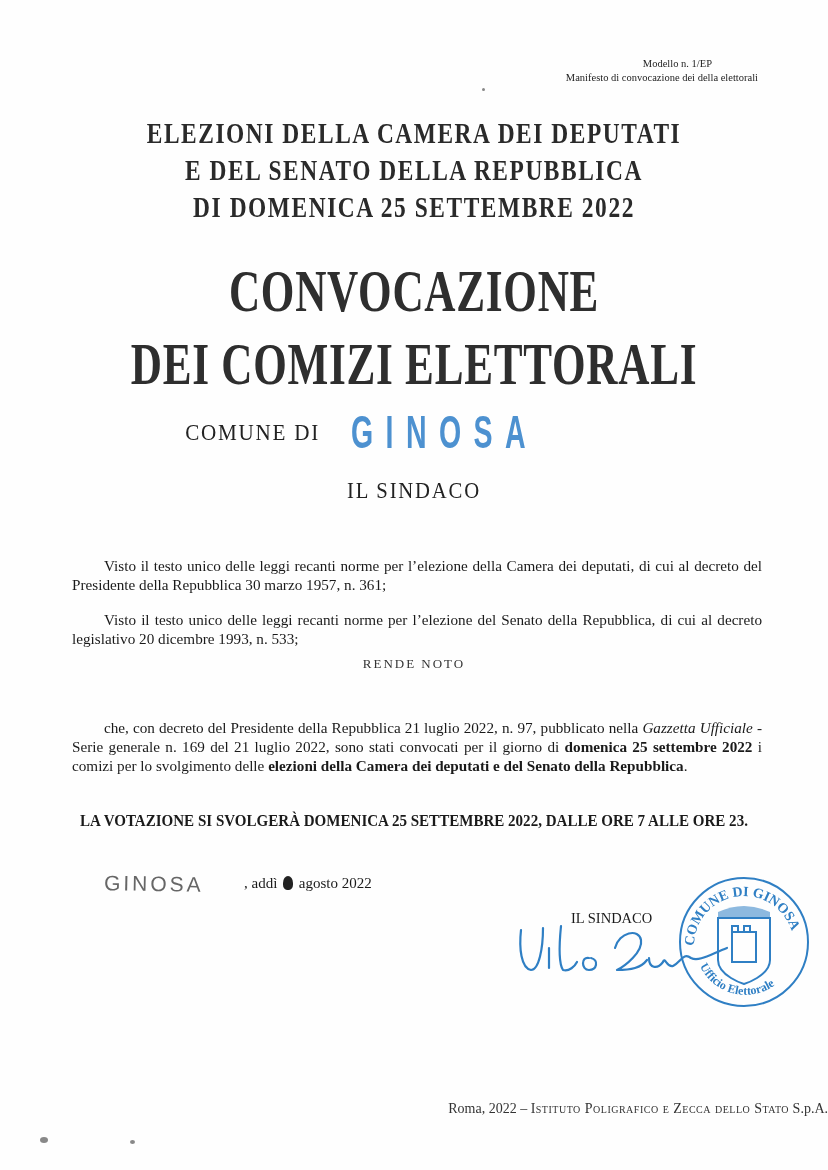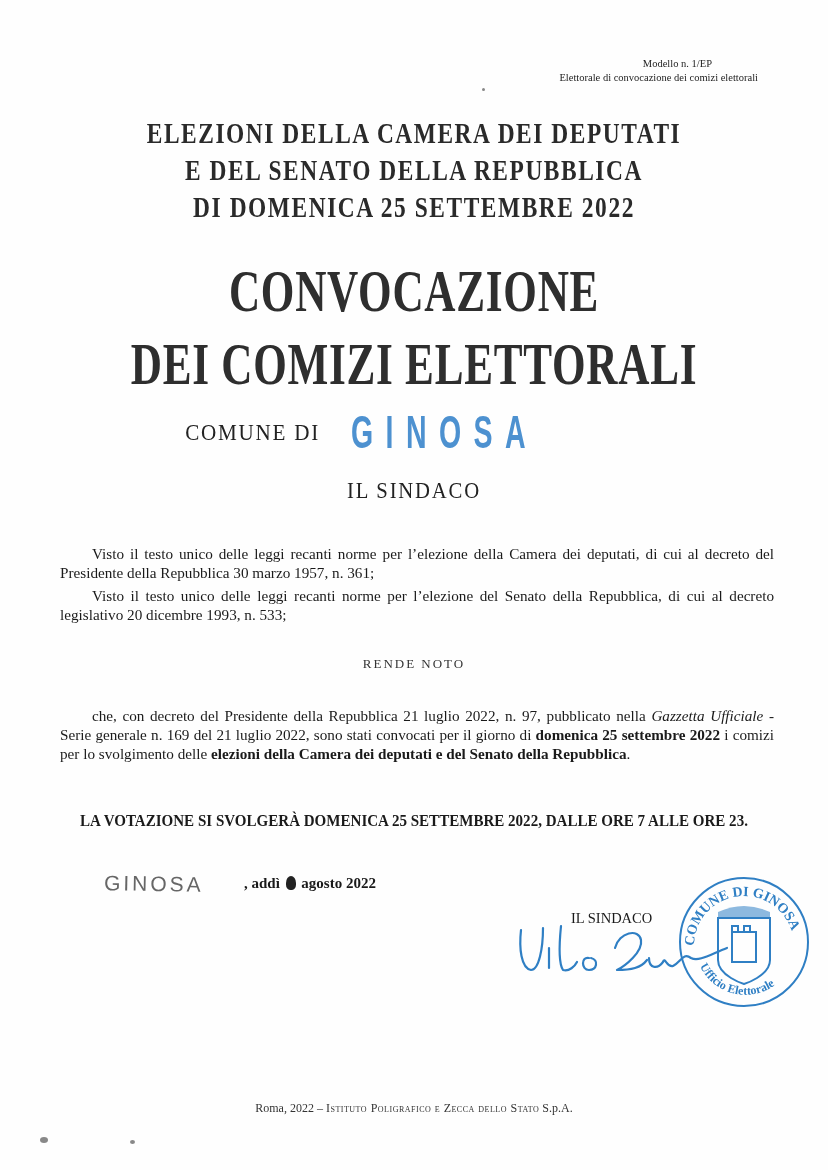--- a/index.html
+++ b/index.html
@@ -8,46 +8,46 @@
   .model { position:absolute; right:70px; top:57px; text-align:right; font-size:10.5px; line-height:14px; color:#222; }
   .model .l1 { padding-right:46px; }
   .hdr { position:absolute; left:0; width:828px; text-align:center; font-family:"Liberation Serif", serif; font-weight:bold; color:#2a2a2a; transform:scaleX(0.78); transform-origin:center; }
   .h1 { top:114px; font-size:30px; letter-spacing:2px; line-height:37px; }
   .big { top:255px; font-size:60px; line-height:73px; letter-spacing:1px; font-weight:bold; color:#2e2e2e; transform:scaleX(0.72); }
   .comune { position:absolute; top:405px; left:0; width:828px; text-align:center; }
   .comune .lbl { font-size:24px; letter-spacing:2px; color:#222; display:inline-block; transform:scaleX(0.88); vertical-align:middle; }
   .comune .stamp { display:inline-block; vertical-align:middle; margin-left:18px; font-family:"Liberation Sans", sans-serif; font-weight:bold; font-size:46px; letter-spacing:20px; color:#3a86cc; transform:scaleX(0.62); transform-origin:left; opacity:0.9; }
   .sindaco { position:absolute; top:478px; left:0; width:828px; text-align:center; font-size:23px; letter-spacing:2px; color:#222; transform:scaleX(0.9); }
   .body { position:absolute; left:56px; width:722px; font-size:15.2px; line-height:19px; text-align:justify; color:#1a1a1a; }
-  .body p { margin:4px; text-indent:32px; }
+  .body p { margin:16px; text-indent:32px; }
   .p1 { top:540px; }
   .rende { position:absolute; top:656px; left:0; width:828px; text-align:center; font-size:13px; letter-spacing:2px; color:#333; }
   .p2 { top:702px; }
   .vot { position:absolute; top:812px; left:0; width:828px; text-align:center; font-weight:bold; font-size:16px; color:#1a1a1a; transform:scaleX(0.94); }
   .place { position:absolute; top:872px; left:104px; font-family:"Liberation Sans", sans-serif; font-size:21px; letter-spacing:3px; color:#666; transform:rotate(1deg); }
-  .date { position:absolute; top:875px; left:244px; font-size:15px; color:#1a1a1a;font-weight:bold; }
+  .date { position:absolute; top:875px; left:244px; font-size:15px; color:#1a1a1a; }
   .date .blot { display:inline-block; width:10px; height:14px; background:#222; border-radius:50% 50% 40% 40%; vertical-align:-2px; margin:0 2px; }
   .sig-lbl { position:absolute; top:910px; left:571px; font-size:14.5px; color:#1a1a1a; }
   .signature { position:absolute; top:918px; left:515px; }
   .seal { position:absolute; top:872px; left:672px; }
   .notice { position:absolute; left:53px; top:1000px; width:726px; height:84px; border:1.5px solid #444; box-sizing:border-box; }
   .notice div { text-align:center; font-size:17px; letter-spacing:1.2px; line-height:24px; color:#222; transform:scaleX(0.86); }
   .notice .n1 { margin-top:8px; }
-  .foot { position:absolute; top:1101px; left:0; width:828px; text-align:center; font-size:12px; color:#333; }
+  .foot { position:absolute; top:1101px; left:0; width:828px; text-align:right; font-size:14px; color:#333; }
   .foot .sc { font-variant:small-caps; letter-spacing:0.5px; }
   .speck { position:absolute; background:#888; border-radius:50%; }
 </style>
 </head>
 <body>
 
 <div class="page">
 
   <div class="model">
     <div class="l1">Modello n. 1/EP</div>
-    <div>Elettorale di convocazione dei comizi elettorali</div>
+    <div>Manifesto di convocazione dei della elettorali</div>
   </div>
 
   <div class="hdr h1">
     <div>ELEZIONI DELLA CAMERA DEI DEPUTATI</div>
     <div>E DEL SENATO DELLA REPUBBLICA</div>
     <div>DI DOMENICA 25 SETTEMBRE 2022</div>
   </div>
 
   <div class="hdr big">
     <div>CONVOCAZIONE</div>

